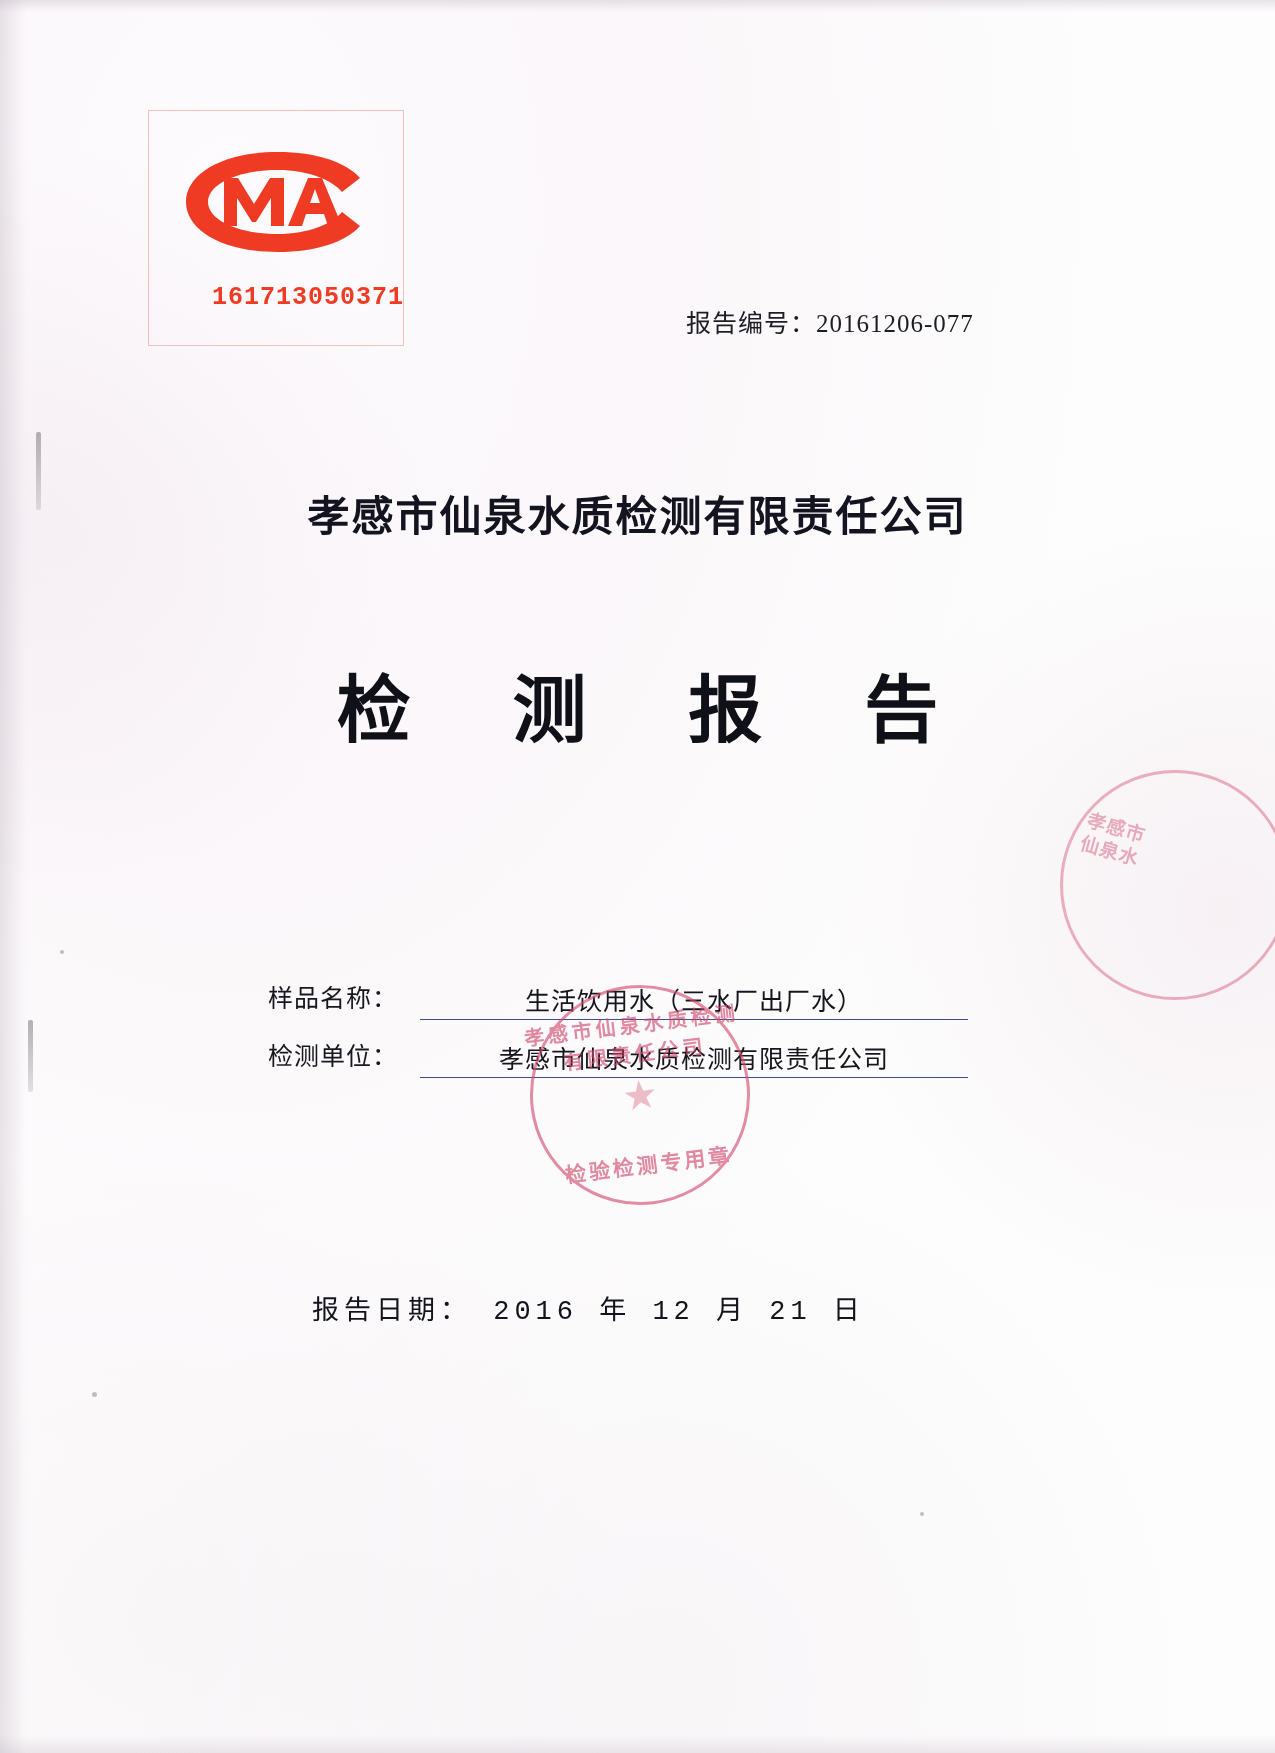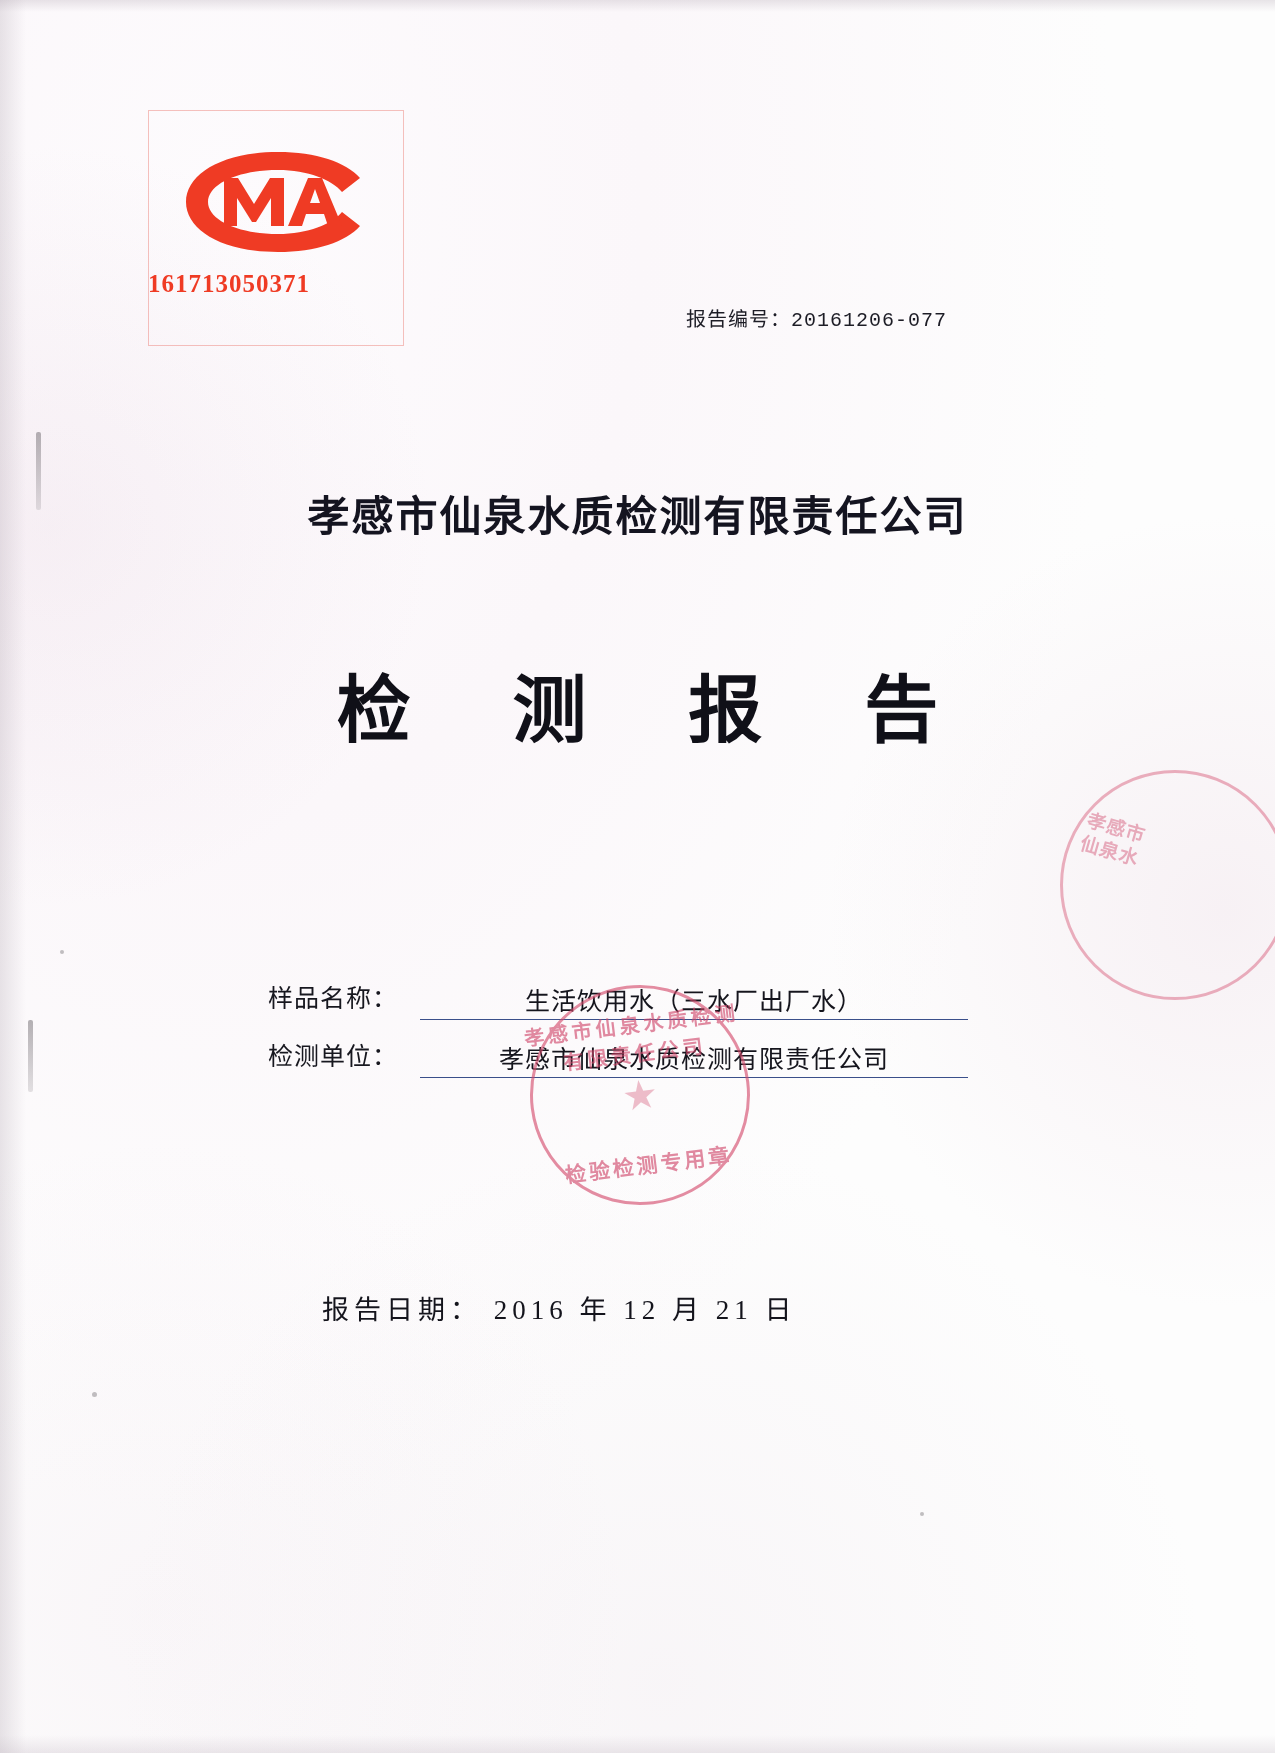--- a/index.html
+++ b/index.html
@@ -86,36 +86,36 @@
     left: 28px;
     top: 36px;
     width: 204px;
     height: 112px;
   }
   .ma-logo svg { display: block; }
   .ma-number {
     position: absolute;
     left: 0;
     right: 0;
-    top: 160px;
-    text-align: left;
+    top: 173px;
+    text-align: right;
     color: #ef3b24;
-    font-family: Liberation Serif, serif;
+    font-family: Liberation Mono, monospace;
     font-weight: bold;
     font-size: 25px;
     letter-spacing: 1px;
   }
 
   
   .report-no {
     position: absolute;
     left: 686px;
     top: 303px;
-    font-family: Liberation Mono, monospace;
-    font-size: 20px;
+    font-family: Liberation Serif, serif;
+    font-size: 25px;
     color: #1d1d26;
     letter-spacing: 1px;
     white-space: nowrap;
   }
 
   
   .company {
     position: absolute;
     left: 0;
     right: 0;
@@ -176,23 +176,23 @@
     font-family: "DejaVu Sans", "Liberation Sans", sans-serif;
     font-size: 25px;
     color: #15151d;
     letter-spacing: 1px;
     white-space: nowrap;
   }
 
   
   .report-date {
     position: absolute;
-    left: 322px;
+    left: 312px;
     top: 1288px;
-    font-family: Liberation Serif, serif;
+    font-family: Liberation Mono, monospace;
     font-size: 27px;
     color: #14141c;
     letter-spacing: 5px;
     white-space: nowrap;
   }
 
   
   .stamp-center {
     position: absolute;
     left: 530px;

